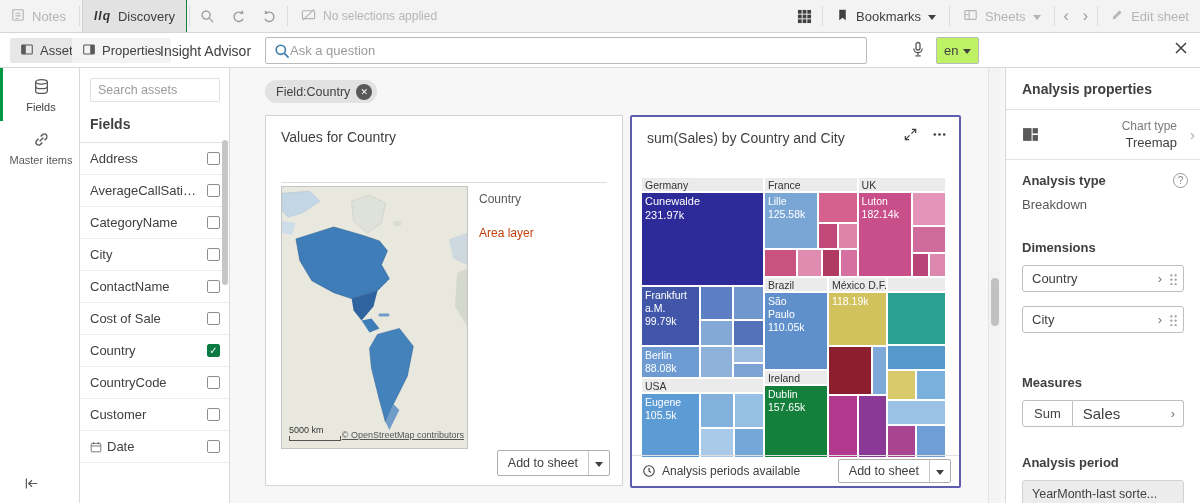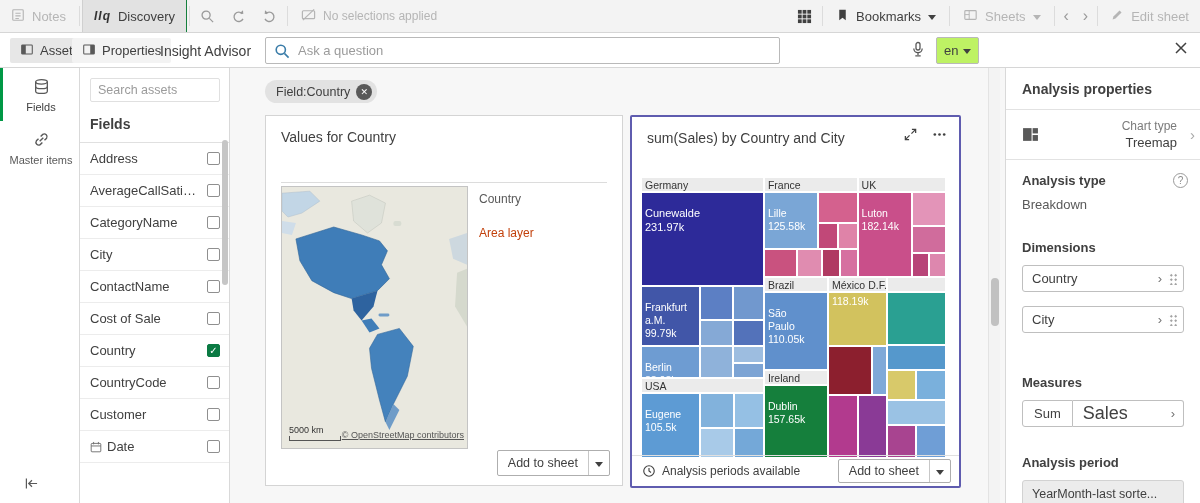--- a/index.html
+++ b/index.html
@@ -18,21 +18,21 @@
   .disc-logo { font-weight:bold; font-size:12px; font-style:italic; letter-spacing:1px; color:#333; }
   .caret { display:inline-block; width:0; height:0; border-left:4px solid transparent; border-right:4px solid transparent; border-top:5px solid currentColor; margin-top:2px; }
   .chevtxt { font-size:16px; color:#9a9a9a; padding:0 7px; display:flex; align-items:center; }
 
   
   #subbar { position:absolute; left:0; top:33px; width:1200px; height:35px; background:#fff; border-bottom:1px solid #d6d6d6; }
   .sb-chip { position:absolute; top:5px; height:25px; display:flex; align-items:center; gap:6px; padding:0 10px; border-radius:2px; font-size:13px; color:#404040; }
   #assets-btn { left:10px; background:#e7e7e7; }
   #properties-btn { left:72px; background:#f3f3f3; }
   #ia-title { position:absolute; left:160px; top:0; height:35px; display:flex; align-items:center; font-size:14px; color:#404040; }
-  #askbox { position:absolute; left:265px; top:4px; width:515px; height:27px; border:1px solid #b9b9b9; border-radius:2px; background:#fff; display:flex; align-items:center; padding:0 8px; gap:8px; }
+  #askbox { position:absolute; left:265px; top:4px; width:602px; height:27px; border:1px solid #b9b9b9; border-radius:2px; background:#fff; display:flex; align-items:center; padding:0 8px; gap:0; }
   #askbox input { border:none; outline:none; flex:1; font-size:13px; font-family:"Liberation Sans",sans-serif; color:#404040; background:transparent; }
   #askbox input::placeholder { color:#9b9b9b; }
   #mic-btn { position:absolute; left:910px; top:8px; color:#595959; }
   #lang-sel { position:absolute; left:936px; top:4px; height:27px; min-width:42px; border:1px solid #b9b9b9; border-radius:2px; display:flex; align-items:center; gap:5px; padding:0 7px; font-size:13px; background:#bef264; color:#404040; }
   #close-btn { position:absolute; right:12px; top:8px; color:#404040; }
 
   
   #rail { position:absolute; left:0; top:68px; width:80px; height:435px; background:#fff; border-right:1px solid #d9d9d9; }
   .rail-item { display:flex; flex-direction:column; align-items:center; gap:4px; padding:10px 0 8px; font-size:11px; color:#595959; border-left:3px solid transparent; cursor:default; }
   .rail-item.active { border-left-color:var(--accent-green,#009845); color:#404040; }
@@ -72,21 +72,21 @@
   .ats-btn { position:absolute; right:12px; bottom:9px; height:26px; display:flex; align-items:stretch; border:1px solid #aeaeae; border-radius:2px; background:#fff; }
   .ats-label { display:flex; align-items:center; padding:0 10px; font-size:12.5px; color:#404040; }
   .ats-caret { display:flex; align-items:center; padding:0 6px; border-left:1px solid #c7c7c7; color:#404040; }
 
   .card-icons { position:absolute; right:12px; top:10px; display:flex; gap:14px; align-items:center; color:#404040; }
 
   #treemap { position:absolute; left:9px; top:60px; width:305px; height:281px; }
   .tm-h { position:absolute; background:#ebebeb; border:1px solid #fff; color:#333; font-size:10.5px; line-height:1.35; padding:0 3px; overflow:hidden; white-space:nowrap; }
   .tm-c { position:absolute; border:1px solid #fff; overflow:hidden; }
   .tm-n,.tm-v { display:block; color:#fff; font-size:10.5px; line-height:1.25; padding:0 3px; }
-  .tm-n { padding-top:14px; }
+  .tm-n { padding-top:2px; }
   .tm-big .tm-n,.tm-big .tm-v { font-size:11px; }
   #tree-footer { position:absolute; left:0; right:0; bottom:0; height:31px; border-top:1px solid #e0e0e0; display:flex; align-items:center; padding:0 10px; gap:6px; font-size:12px; color:#404040; }
   #tree-footer .ats-btn { bottom:3px; right:8px; height:24px; }
 
   #main-scroll { position:absolute; left:758px; top:0; width:12px; height:435px; background:#f3f3f3; border-left:1px solid #e3e3e3; }
   #main-scroll .thumb { position:absolute; left:2px; top:210px; width:8px; height:48px; background:#c1c1c1; border-radius:4px; }
 
   
   #panel { position:absolute; left:1005px; top:68px; width:195px; height:435px; background:#fff; border-left:1px solid #d9d9d9; overflow:hidden; }
   .panel-title { font-size:14px; font-weight:bold; color:#404040; padding:13px 16px 12px; }
@@ -100,21 +100,21 @@
   .q-circle { width:15px; height:15px; border:1px solid #9a9a9a; border-radius:50%; color:#8a8a8a; font-size:10px; font-weight:normal; display:flex; align-items:center; justify-content:center; }
   .at-value { padding:9px 16px 0; font-size:13px; color:#595959; font-weight:normal; }
   .sec { font-size:13px; font-weight:bold; color:#404040; padding:28px 16px 10px; }
   .dim-box { display:flex; align-items:center; height:27px; border:1px solid #bfbfbf; border-radius:3px; background:#fff; padding:0 6px 0 9px; margin:0 16px 14px; gap:6px; }
   .dim-box .lbl { flex:1; font-size:13px; color:#404040; }
   .chev-s { font-size:13px; color:#737373; }
   .drag-dots { width:9px; height:13px; background-image:radial-gradient(circle,#9a9a9a 1.1px,transparent 1.2px); background-size:4.5px 4.5px; background-position:1px 1px; }
   .measure-row { display:flex; margin:0 16px; }
   .agg-box { border:1px solid #bfbfbf; border-radius:3px 0 0 3px; height:27px; display:flex; align-items:center; padding:0 11px; font-size:13px; background:#fff; color:#404040; }
   .meas-box { flex:1; border:1px solid #bfbfbf; border-left:none; border-radius:0 3px 3px 0; height:27px; display:flex; align-items:center; padding:0 8px 0 10px; background:#fff; gap:6px; }
-  .meas-box .lbl { flex:1; font-size:18px; color:#404040; }
+  .meas-box .lbl { flex:1; font-size:15px; color:#404040; }
   .period-box { margin:0 16px; height:27px; background:#ececec; border:1px solid #d2d2d2; border-radius:3px; display:flex; align-items:center; padding:0 9px; font-size:12.5px; color:#404040; white-space:nowrap; overflow:hidden; }
 </style>
 </head>
 <body>
 
 <div id="app">
 
   <header id="topbar">
     <div class="tb-left">
       <div class="tb-item disabled">

